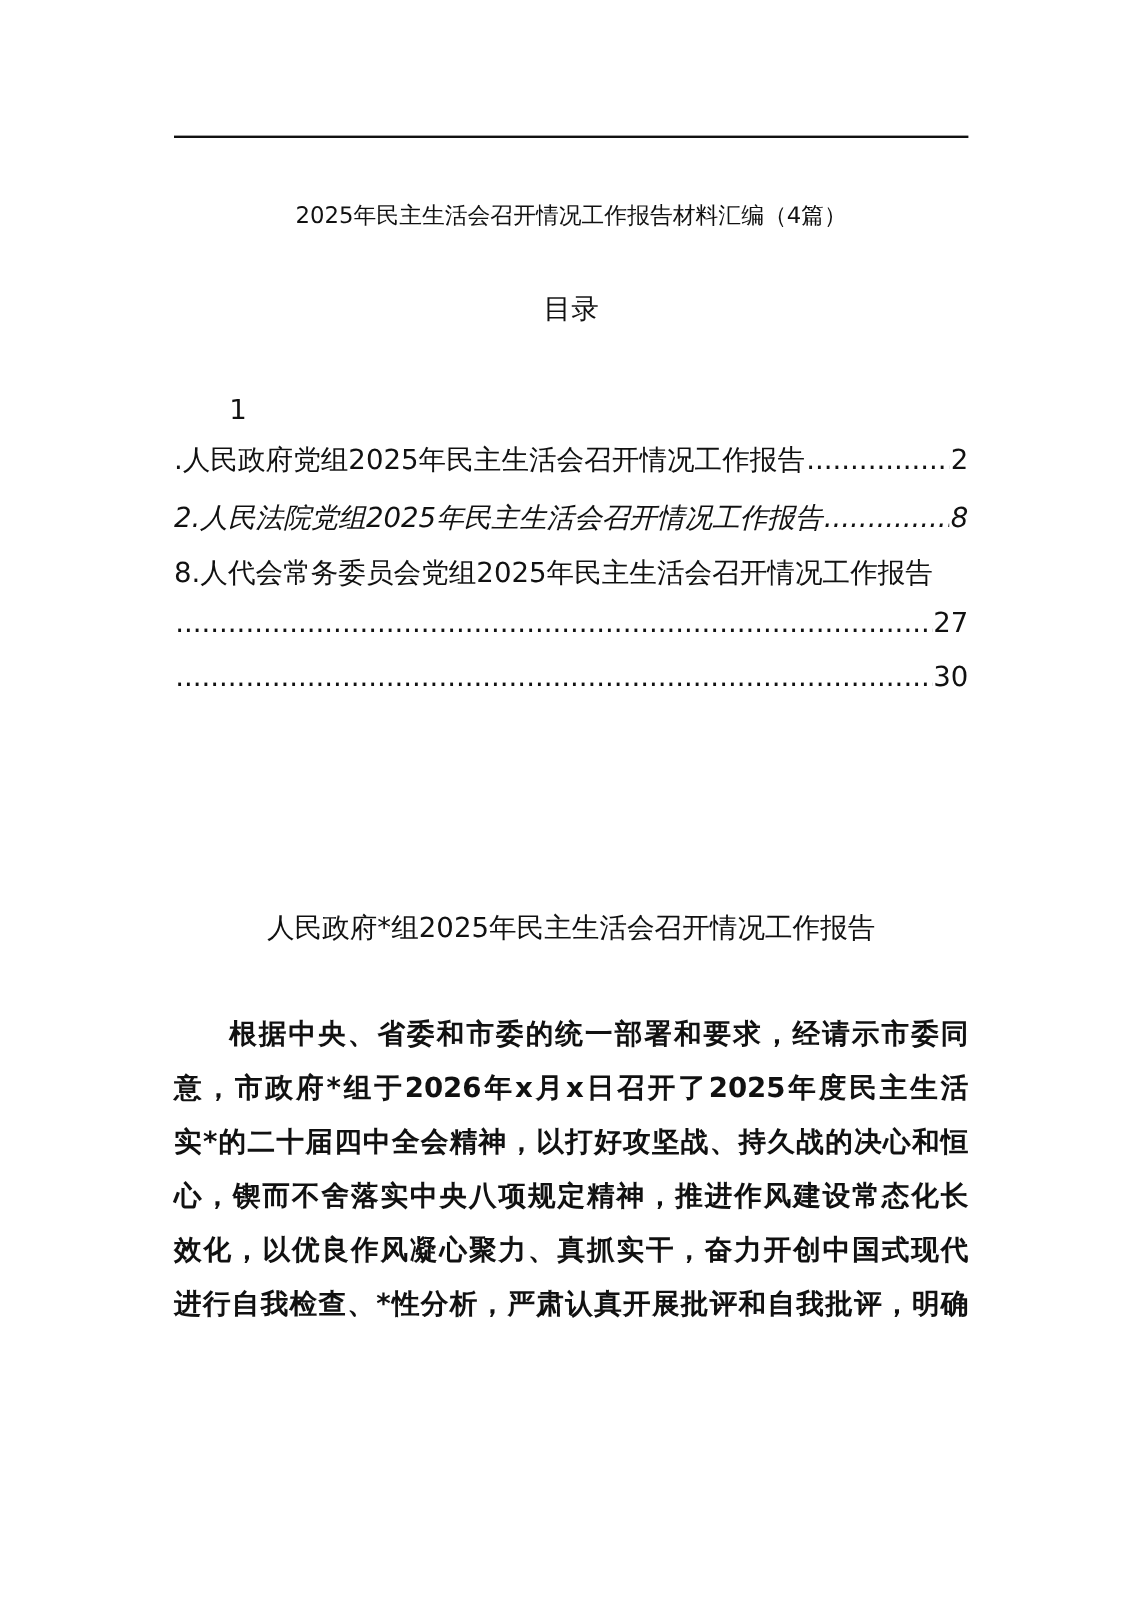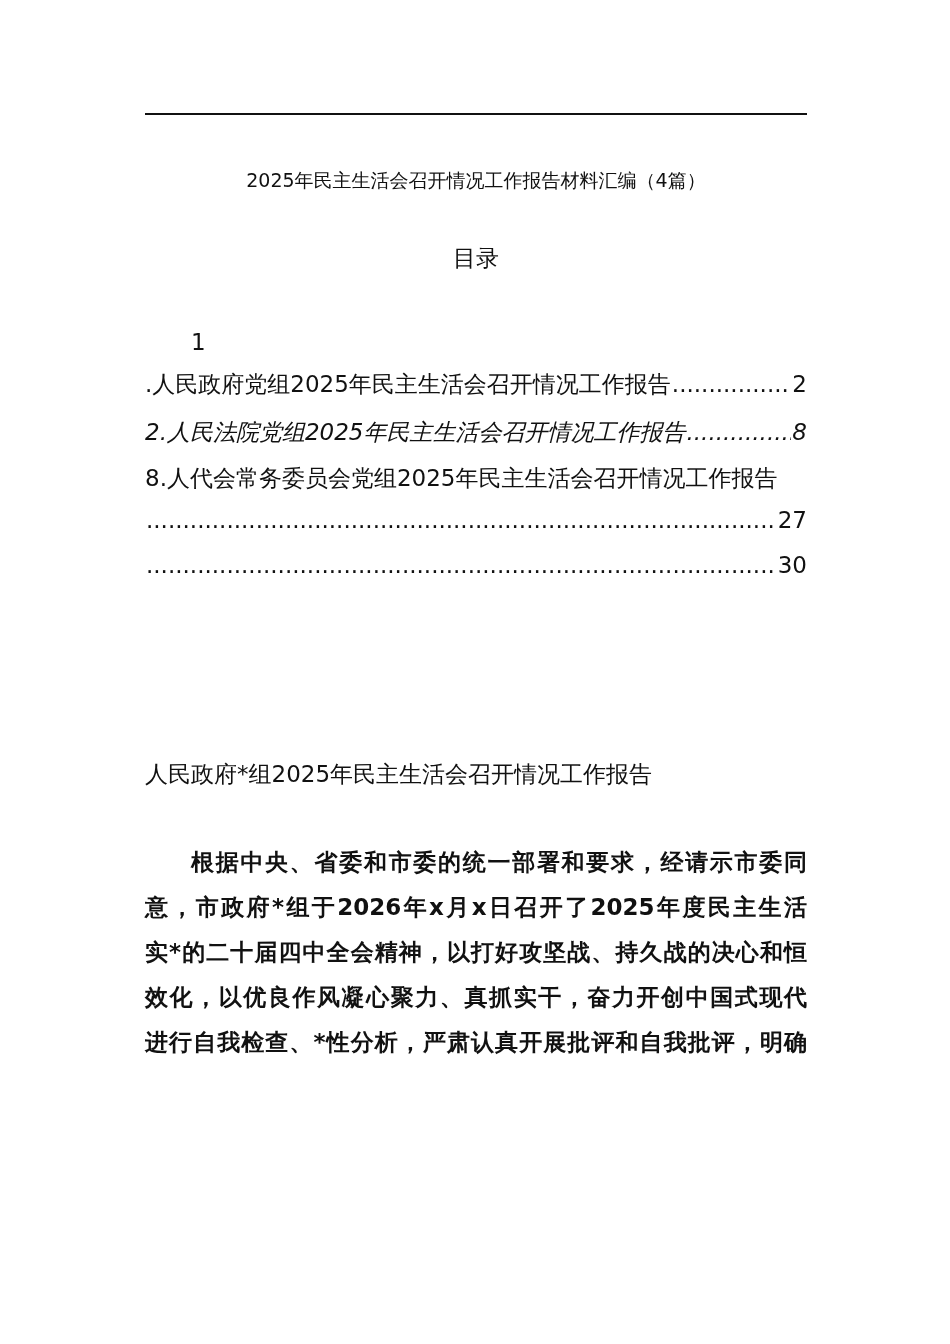--- a/index.html
+++ b/index.html
@@ -26,21 +26,21 @@
       display: flex; align-items: baseline;
     }
     .toc-line .t { flex: 0 0 auto; }
     .toc-line .dots {
       flex: 1 1 auto; overflow: hidden; white-space: nowrap; letter-spacing: 0px;
       margin: 0 1px;
     }
     .toc-line .pg { flex: 0 0 auto; }
     .toc-num-alone { position: absolute; left: 191px; top: 322px; font-size: 23px; line-height: 40px; }
     .section-title {
-      position: absolute; left: 145px; top: 756px; width: 662px; 
+      position: absolute; left: 145px; top: 756px; width: 662px; text-align: center;
       font-size: 23px; line-height: 36px; white-space: nowrap;
     }
     .para {
       position: absolute; left: 145px; top: 840px; width: 662px;
       font-size: 23px;
     }
     .para .ln {
       height: 45px; line-height: 45px; white-space: nowrap;
       text-align: justify; text-align-last: justify; font-weight: bold;
     }
@@ -82,16 +82,17 @@
     <span class="dots">................................................................................................................................................................</span>
     <span class="pg">30</span>
   </div>
 
   <div class="section-title">人民政府*组2025年民主生活会召开情况工作报告</div>
 
   <div class="para">
     <div class="ln first">根据中央、省委和市委的统一部署和要求，经请示市委同</div>
     <div class="ln">意，市政府*组于2026年x月x日召开了2025年度民主生活</div>
     <div class="ln">实*的二十届四中全会精神，以打好攻坚战、持久战的决心和恒</div>
+    <div class="ln">心，锲而不舍落实中央八项规定精神，推进作风建设常态化长</div>
     <div class="ln">效化，以优良作风凝心聚力、真抓实干，奋力开创中国式现代</div>
     <div class="ln">进行自我检查、*性分析，严肃认真开展批评和自我批评，明确</div>
   </div>
 </div>
 
 </body></html>

